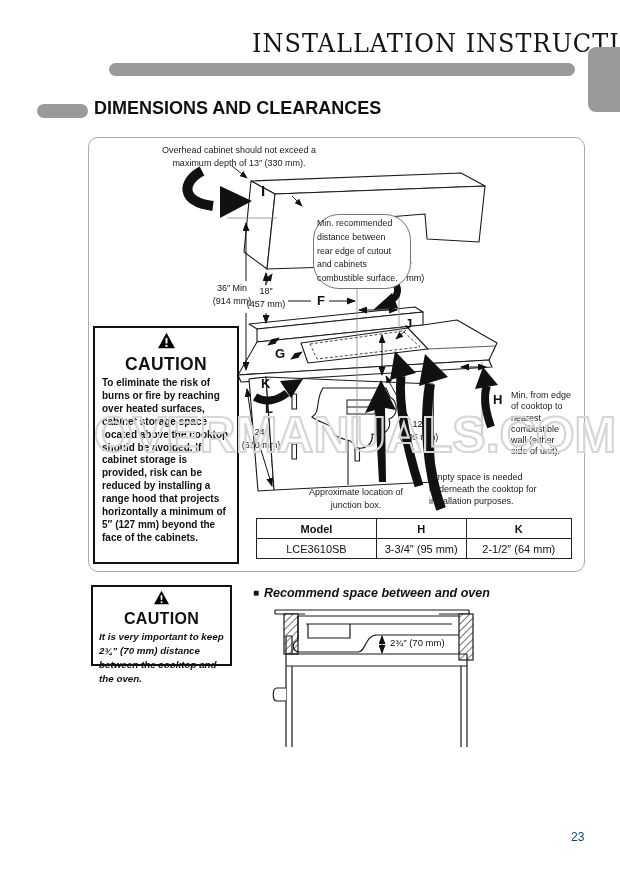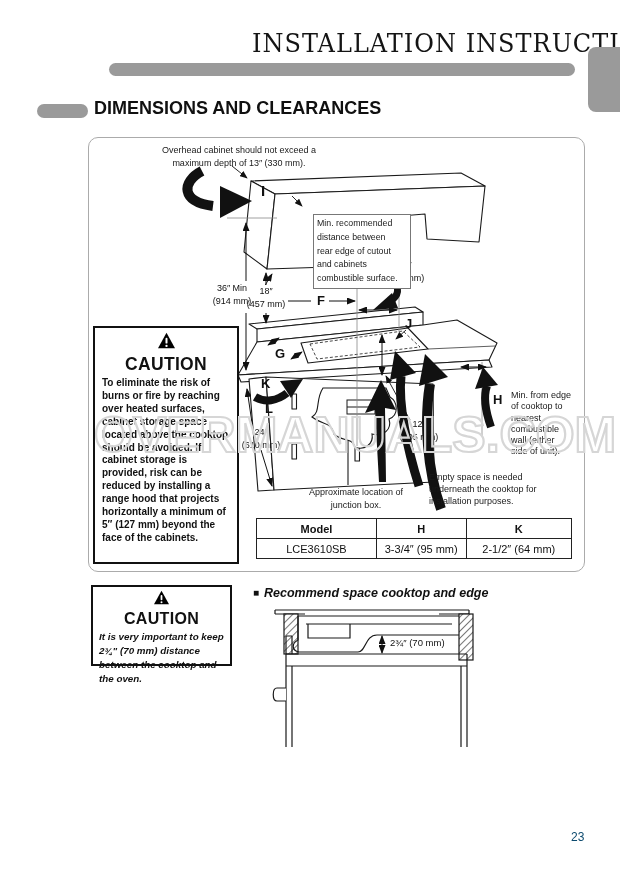--- a/index.html
+++ b/index.html
@@ -180,21 +180,21 @@
       <text x="176" y="275">L</text>
       <text x="404" y="266">H</text>
     </g>
   </svg>
 
   <div class="abs note note-c" style="left:30px;top:6px;width:240px;">
     <div>Overhead cabinet should not exceed a</div>
     <div>maximum depth of 13″ (330 mm).</div>
   </div>
 
-  <div class="abs minrec" style="left:224px;top:76px;width:90px;">
+  <div class="abs minrec" style="left:224px;top:76px;width:90px;border-radius:26px;">
     <div>Min. recommended</div>
     <div>distance between</div>
     <div>rear edge of cutout</div>
     <div>and cabinets</div>
     <div>combustible surface.</div>
   </div>
 
   <div class="abs note" style="left:422px;top:252px;width:72px;line-height:11.3px;">
     <div>Min. from edge</div>
     <div>of cooktop to</div>
@@ -249,21 +249,21 @@
       <path d="M12,1 L23,21 L1,21 Z" fill="#000"></path>
       <rect x="10.7" y="7.5" width="2.6" height="7.5" rx="1.2" fill="#fff"></rect>
       <circle cx="12" cy="18" r="1.5" fill="#fff"></circle>
     </svg>
     <span class="caution-title" style="font-size:16px;">CAUTION</span>
   </div>
   <div class="caution-body">It is very important to keep 2¾" (70 mm) distance between the cooktop and the oven.</div>
 </div>
 
 <div class="abs rec-heading" style="left:253px;top:586px;">
-  <span class="rec-bullet">■</span><span>Recommend space cooktop and edge</span>
+  <span class="rec-bullet">■</span><span>Recommend space between and oven</span>
 </div>
 
 <svg class="abs" style="left:262px;top:602px;" width="240" height="150" viewBox="0 0 240 150">
   <defs>
     <marker id="ah2" markerWidth="9" markerHeight="7" refX="8" refY="3.5" orient="auto">
         <path d="M0,0 L9,3.5 L0,7 Z" fill="#111"></path>
       </marker>
     <marker id="ahs2" markerWidth="9" markerHeight="7" refX="1" refY="3.5" orient="auto">
         <path d="M9,0 L0,3.5 L9,7 Z" fill="#111"></path>
       </marker>

